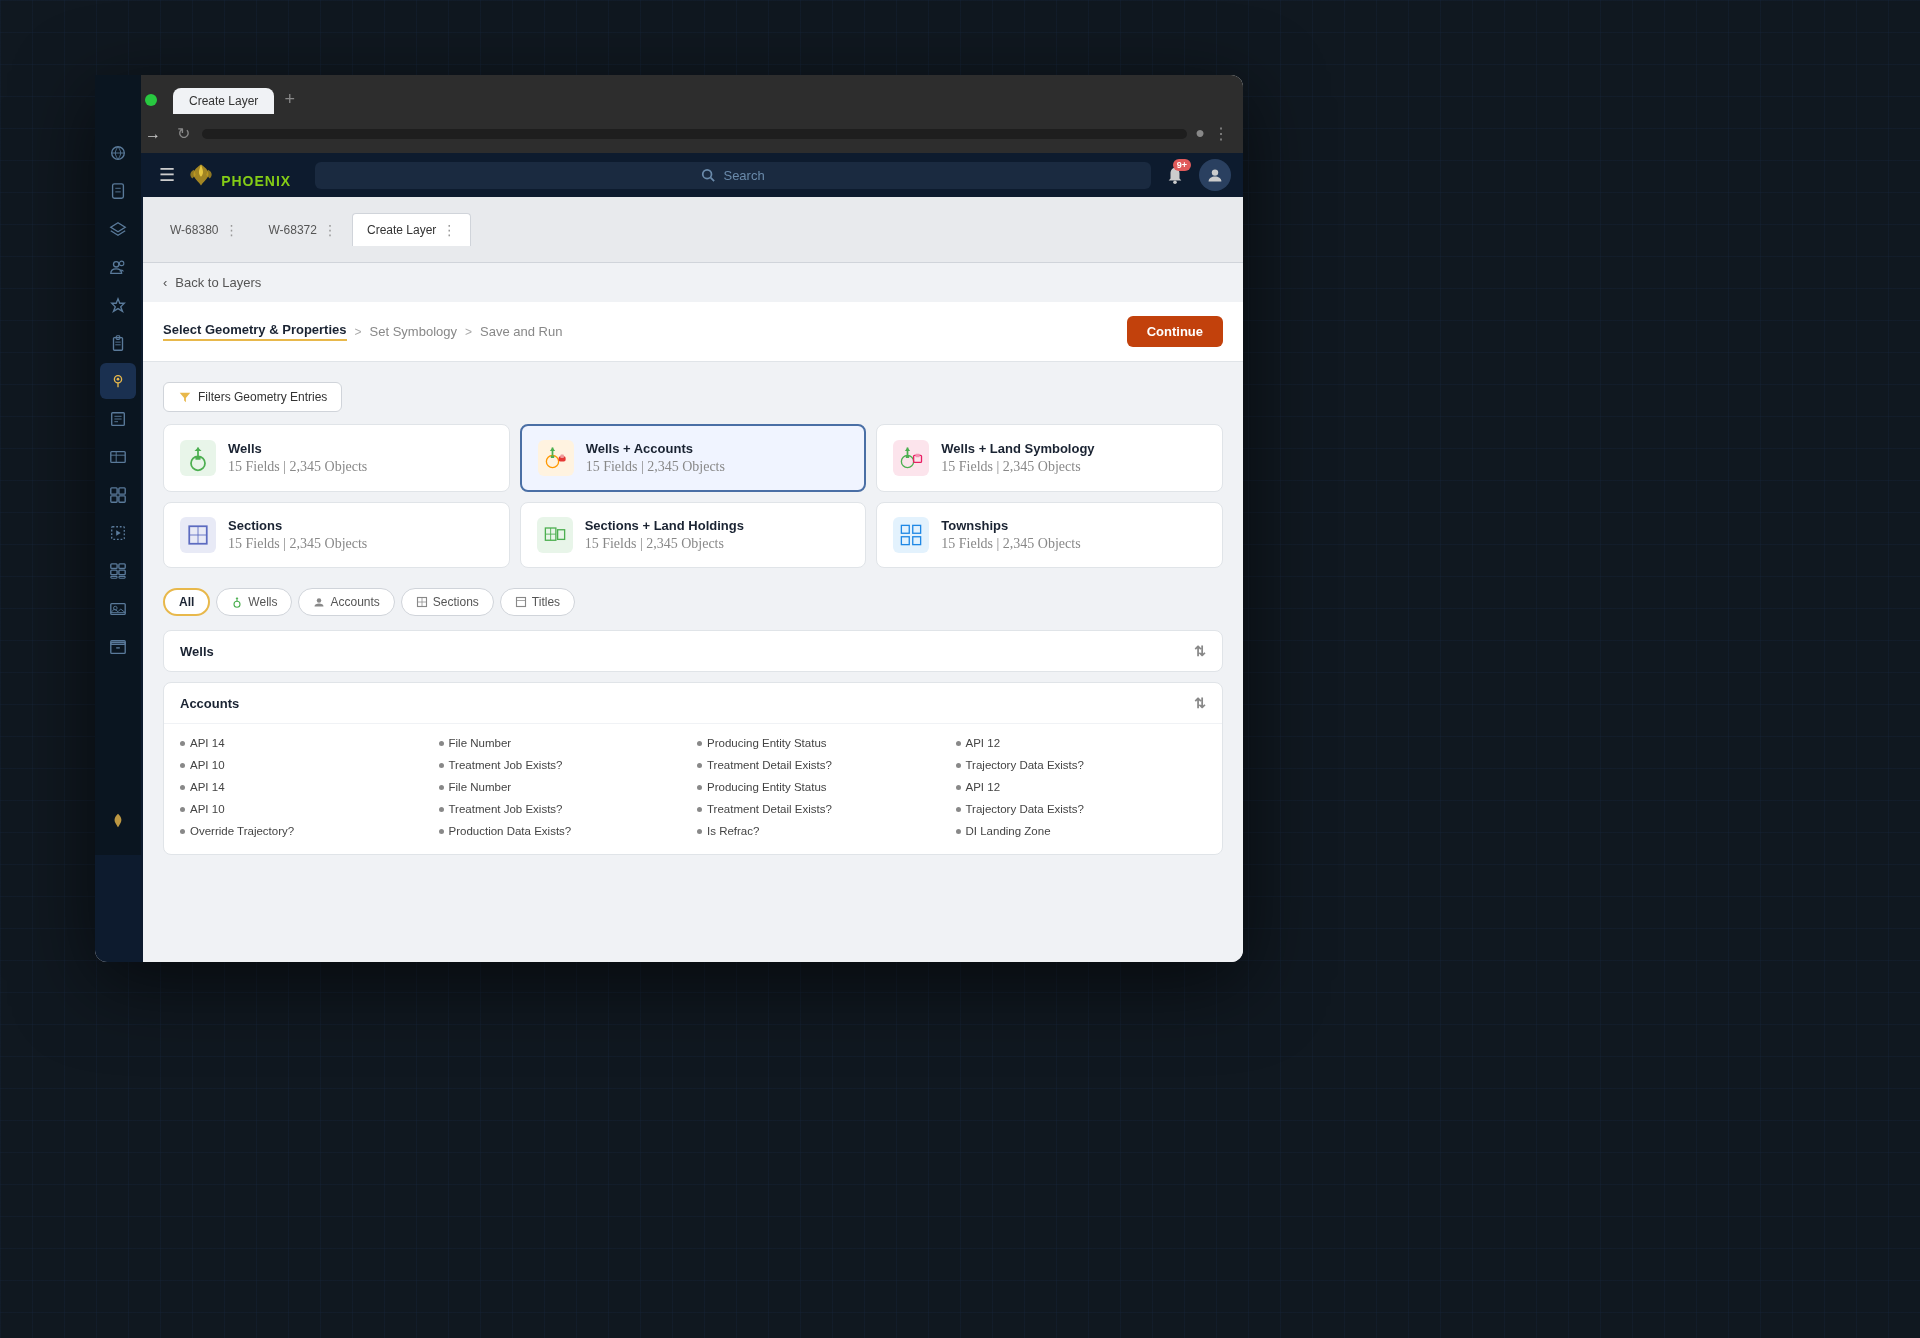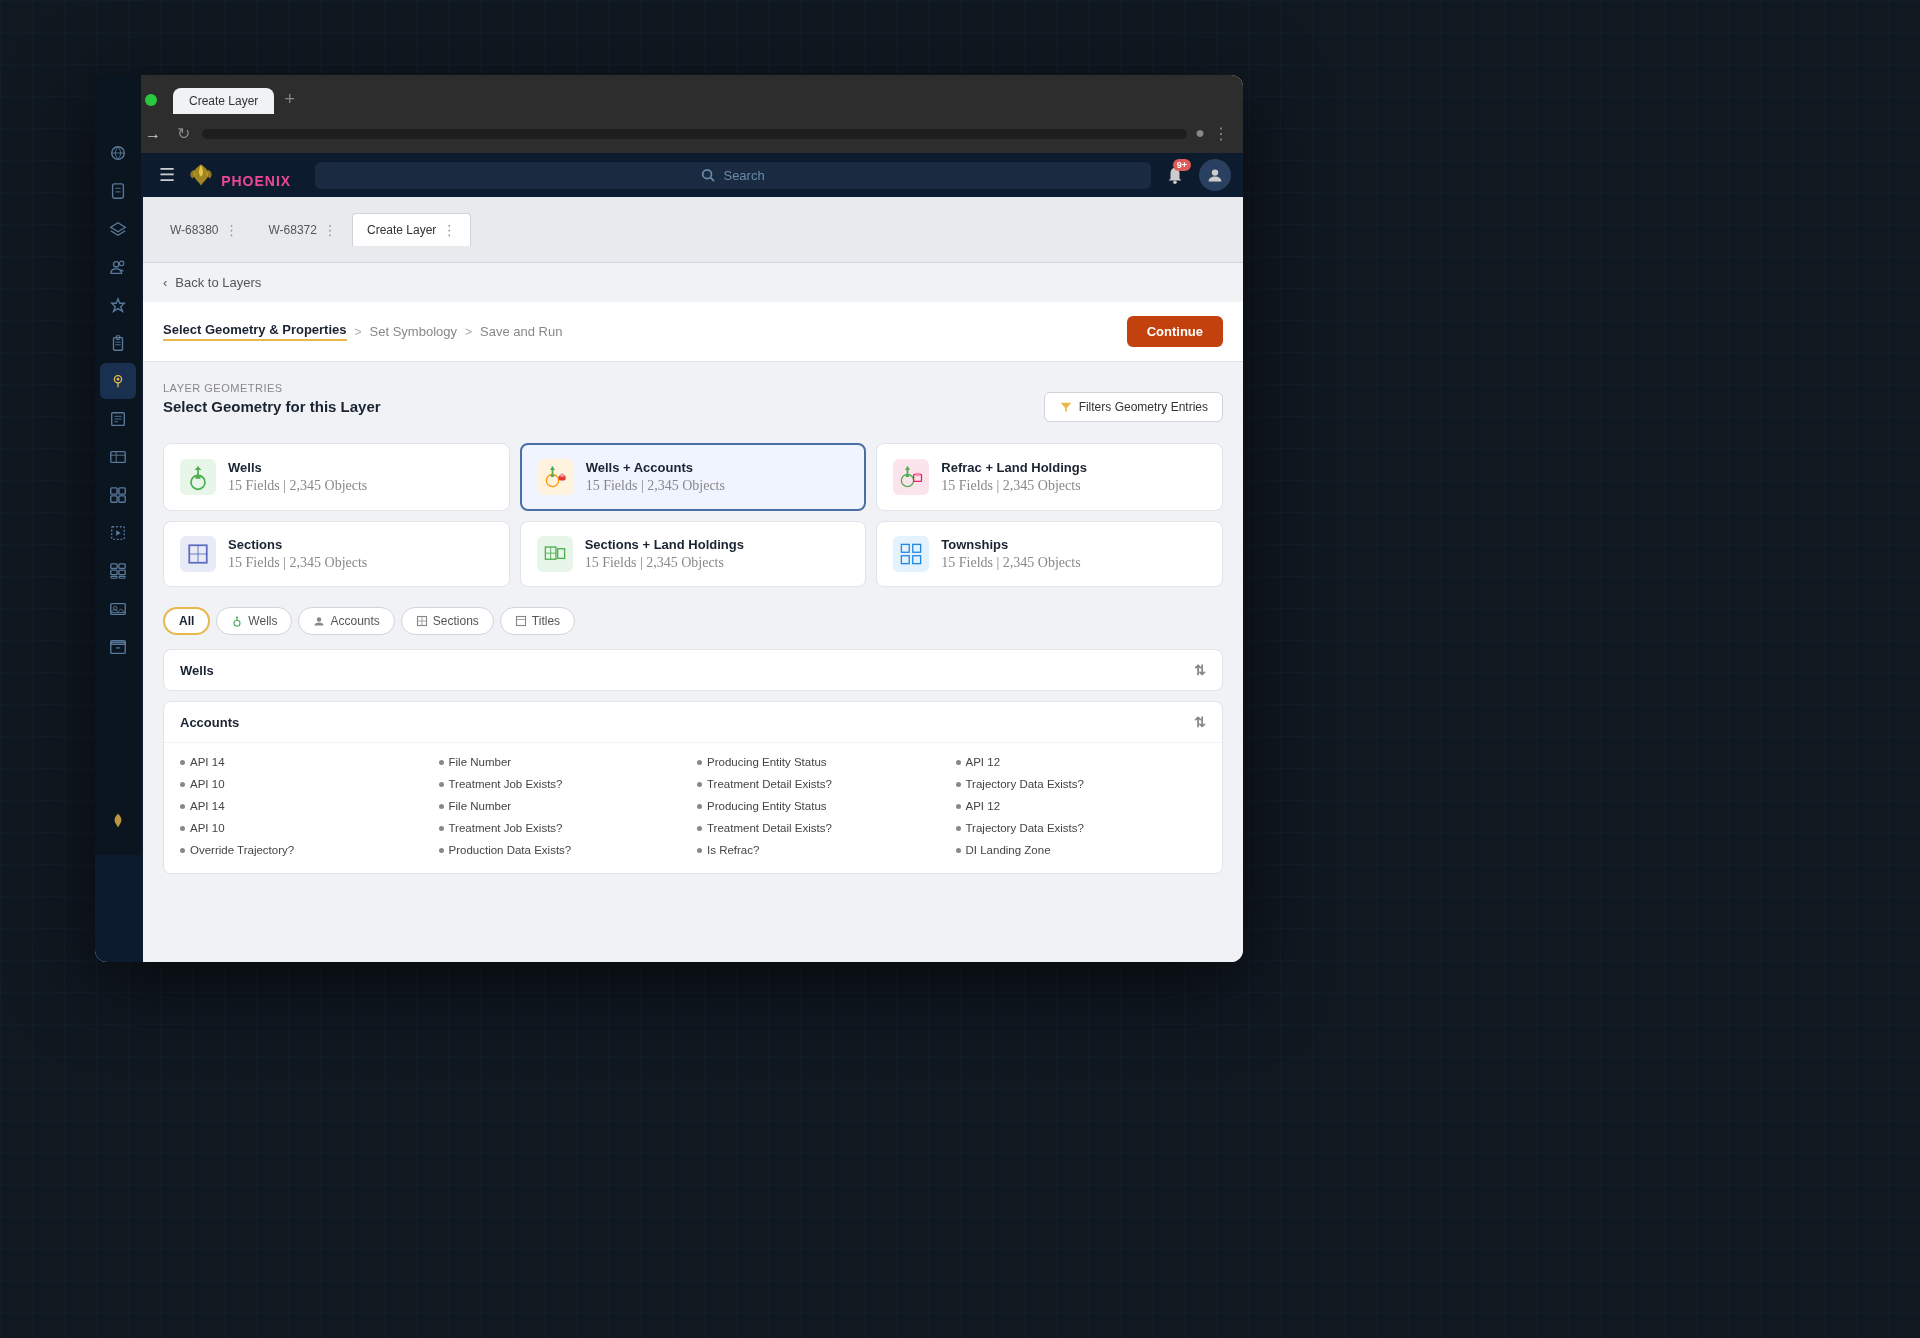--- a/index.html
+++ b/index.html
@@ -171,21 +171,21 @@
       display: flex;
       align-items: center;
       gap: 6px;
       margin-right: 16px;
     }
     .logo-bird {
       width: 28px;
       height: 28px;
     }
     .logo-text {
-      color: #ec4899;
+      color: #84cc16;
       font-size: 14px;
       font-weight: 600;
       letter-spacing: 1px;
       margin-top: 12px;
     }
     .search-bar {
       flex: 1;
       background: #1a2a40;
       border-radius: 6px;
       padding: 6px 12px;
@@ -619,24 +619,20 @@
               <div class="wizard-step">
                 <span>Save and Run</span>
               </div>
             </div>
             <button class="continue-btn">Continue</button>
           </div>
 
           <div class="content-panel">
 
             <div class="geometry-header">
-              <div>
-                <div class="section-label">Layer Geometries</div>
-                <div class="section-title">Select Geometry for this Layer</div>
-              </div>
               <button class="filter-btn">
                 <svg width="14" height="14" viewBox="0 0 16 16">
                   <path d="M2 3 L14 3 L9 9 L9 14 L7 12 L7 9 Z" fill="#e8b84b"></path>
                 </svg>
                 <span>Filters Geometry Entries</span>
               </button>
             </div>
 
             <div class="geometry-grid">
 
@@ -677,21 +673,21 @@
                   <svg width="28" height="28" viewBox="0 0 32 32">
                     <circle cx="12" cy="20" r="7" fill="none" stroke="#4caf50" stroke-width="1.5"></circle>
                     <line x1="12" y1="4" x2="12" y2="13" stroke="#4caf50" stroke-width="2"></line>
                     <path d="M9 8 L12 4 L15 8" fill="#4caf50"></path>
                     <rect x="10" y="13" width="4" height="3" fill="#4caf50" rx="1"></rect>
                     <rect x="19" y="13" width="9" height="8" fill="none" stroke="#e91e63" stroke-width="1.5" rx="1"></rect>
                     <rect x="21" y="11" width="5" height="4" fill="#f48fb1" rx="1"></rect>
                   </svg>
                 </div>
                 <div class="geometry-info">
-                  <h4>Refrac + Land Holdings</h4>
+                  <h4>Wells + Land Symbology</h4>
                   <p>15 Fields | 2,345 Objects</p>
                 </div>
               </div>
 
               <div class="geometry-card">
                 <div class="geometry-icon" style="background:#e8eaf6;">
                   <svg width="28" height="28" viewBox="0 0 32 32">
                     <rect x="6" y="6" width="20" height="20" fill="none" stroke="#5c6bc0" stroke-width="2"></rect>
                     <line x1="16" y1="6" x2="16" y2="26" stroke="#5c6bc0" stroke-width="1"></line>
                     <line x1="6" y1="16" x2="26" y2="16" stroke="#5c6bc0" stroke-width="1"></line>

